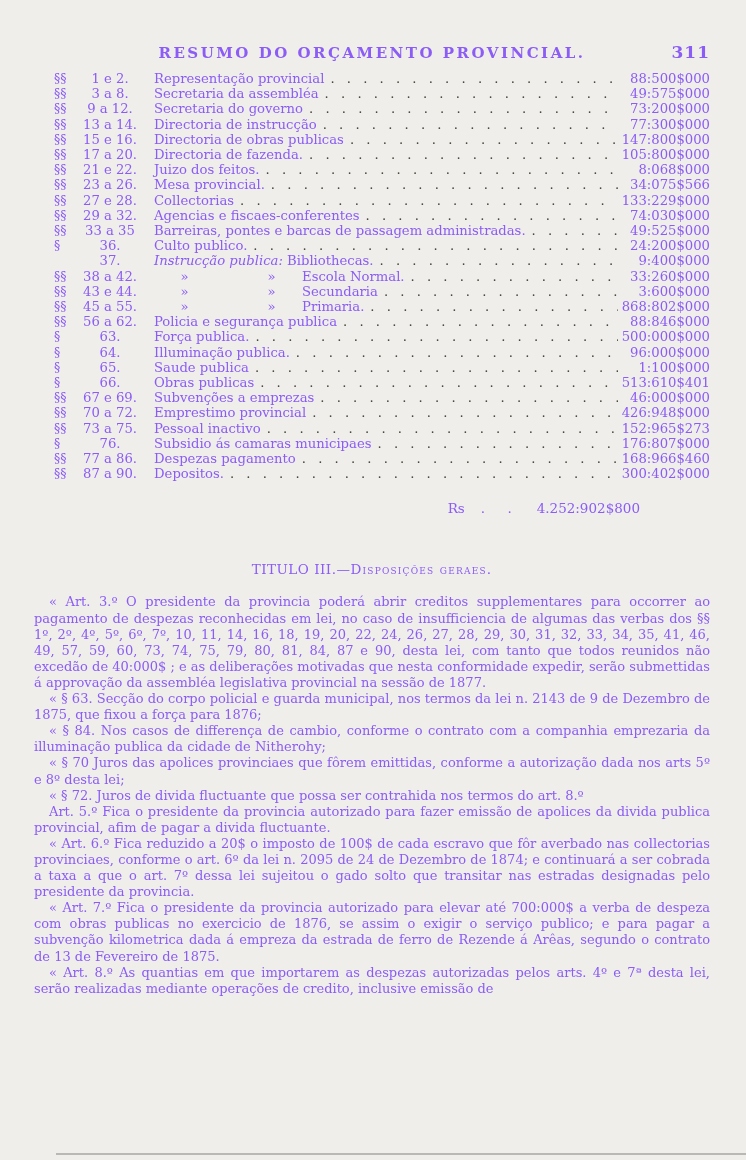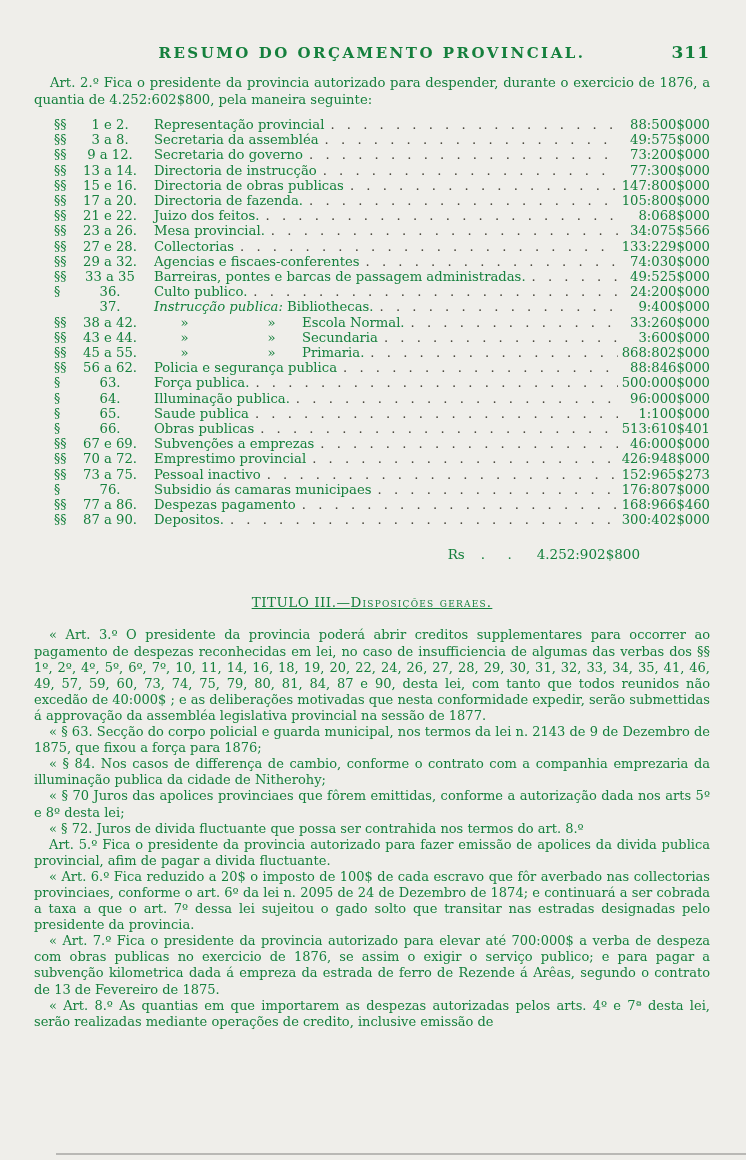--- a/index.html
+++ b/index.html
@@ -7,21 +7,21 @@
   body {
     width: 746px; height: 1160px;
     background: #efeeea;
     overflow: hidden;
   }
   .page {
     width: 746px; height: 1160px;
     padding: 42px 36px 0 34px;
     position: relative;
     font-family: "DejaVu Serif", "Liberation Serif", serif;
-    color: #15803d;
+    color: #8b5cf6;
   }
   .header { display: flex; align-items: baseline; }
   .title {
     flex: 1; text-align: center;
     font-weight: bold; font-size: 15px; letter-spacing: 2.5px;
     padding-left: 46px; white-space: nowrap;
   }
   .pagenum { width: 46px; text-align: right; font-weight: bold; font-size: 17px; letter-spacing: 1px; }
   .subheading { text-align: center; font-size: 11.5px; letter-spacing: 1px; margin-top: 20px; }
   .intro {
@@ -40,21 +40,21 @@
   .lbl { margin-left: 16px; flex-shrink: 0; }
   .leader { flex: 1; overflow: hidden; white-space: nowrap; padding: 0 6px; color: #474439; min-width: 0; }
   .leader::after {
     content: ". . . . . . . . . . . . . . . . . . . . . . . . . . . . . . . . . . . . . . . . . . . .";
     letter-spacing: 4px;
   }
   .val { width: 92px; text-align: right; flex-shrink: 0; }
   .total { margin-top: 19px; text-align: right; padding-right: 70px; font-size: 13.5px; }
   .total .tlabel { margin-right: 16px; }
   .total .tdots { margin-right: 16px; letter-spacing: 9px; }
-  .subheading2 { text-align: center; font-size: 13.5px; margin-top: 32px; letter-spacing: 0.5px; text-decoration: underline; }
+  .subheading2 { text-align: center; font-size: 13.5px; margin-top: 45px; letter-spacing: 0.5px; }
   .subheading2 .sc { font-variant: small-caps; letter-spacing: 1.2px; }
   .bodytext { margin-top: 17px; }
   .para {
     font-size: 13px; line-height: 16.1px;
     text-align: justify; text-indent: 15px;
     margin: 0;
   }
   .scanline {
     position: absolute; left: 56px; right: 0; bottom: 5px;
     height: 2px; background: #8d8c88; opacity: 0.55;
@@ -64,21 +64,20 @@
 <body>
 
 <div class="page">
 
   <div class="header">
     <div class="title">RESUMO DO ORÇAMENTO PROVINCIAL.</div>
     <div class="pagenum">311</div>
   </div>
 
 
-  <p class="intro">Art. 2.º Fica o presidente da provincia autorizado para despender, durante o exercicio de 1876, a quantia de 4.252:602$800, pela maneira seguinte:</p>
 
   <div class="btable">
       <div class="brow">
         <span class="sig">§§</span>
         <span class="rng">1 e 2.</span>
         <span class="lbl">Representação provincial</span>
         <span class="leader"></span>
         <span class="val">88:500$000</span>
       </div>
       <div class="brow">

